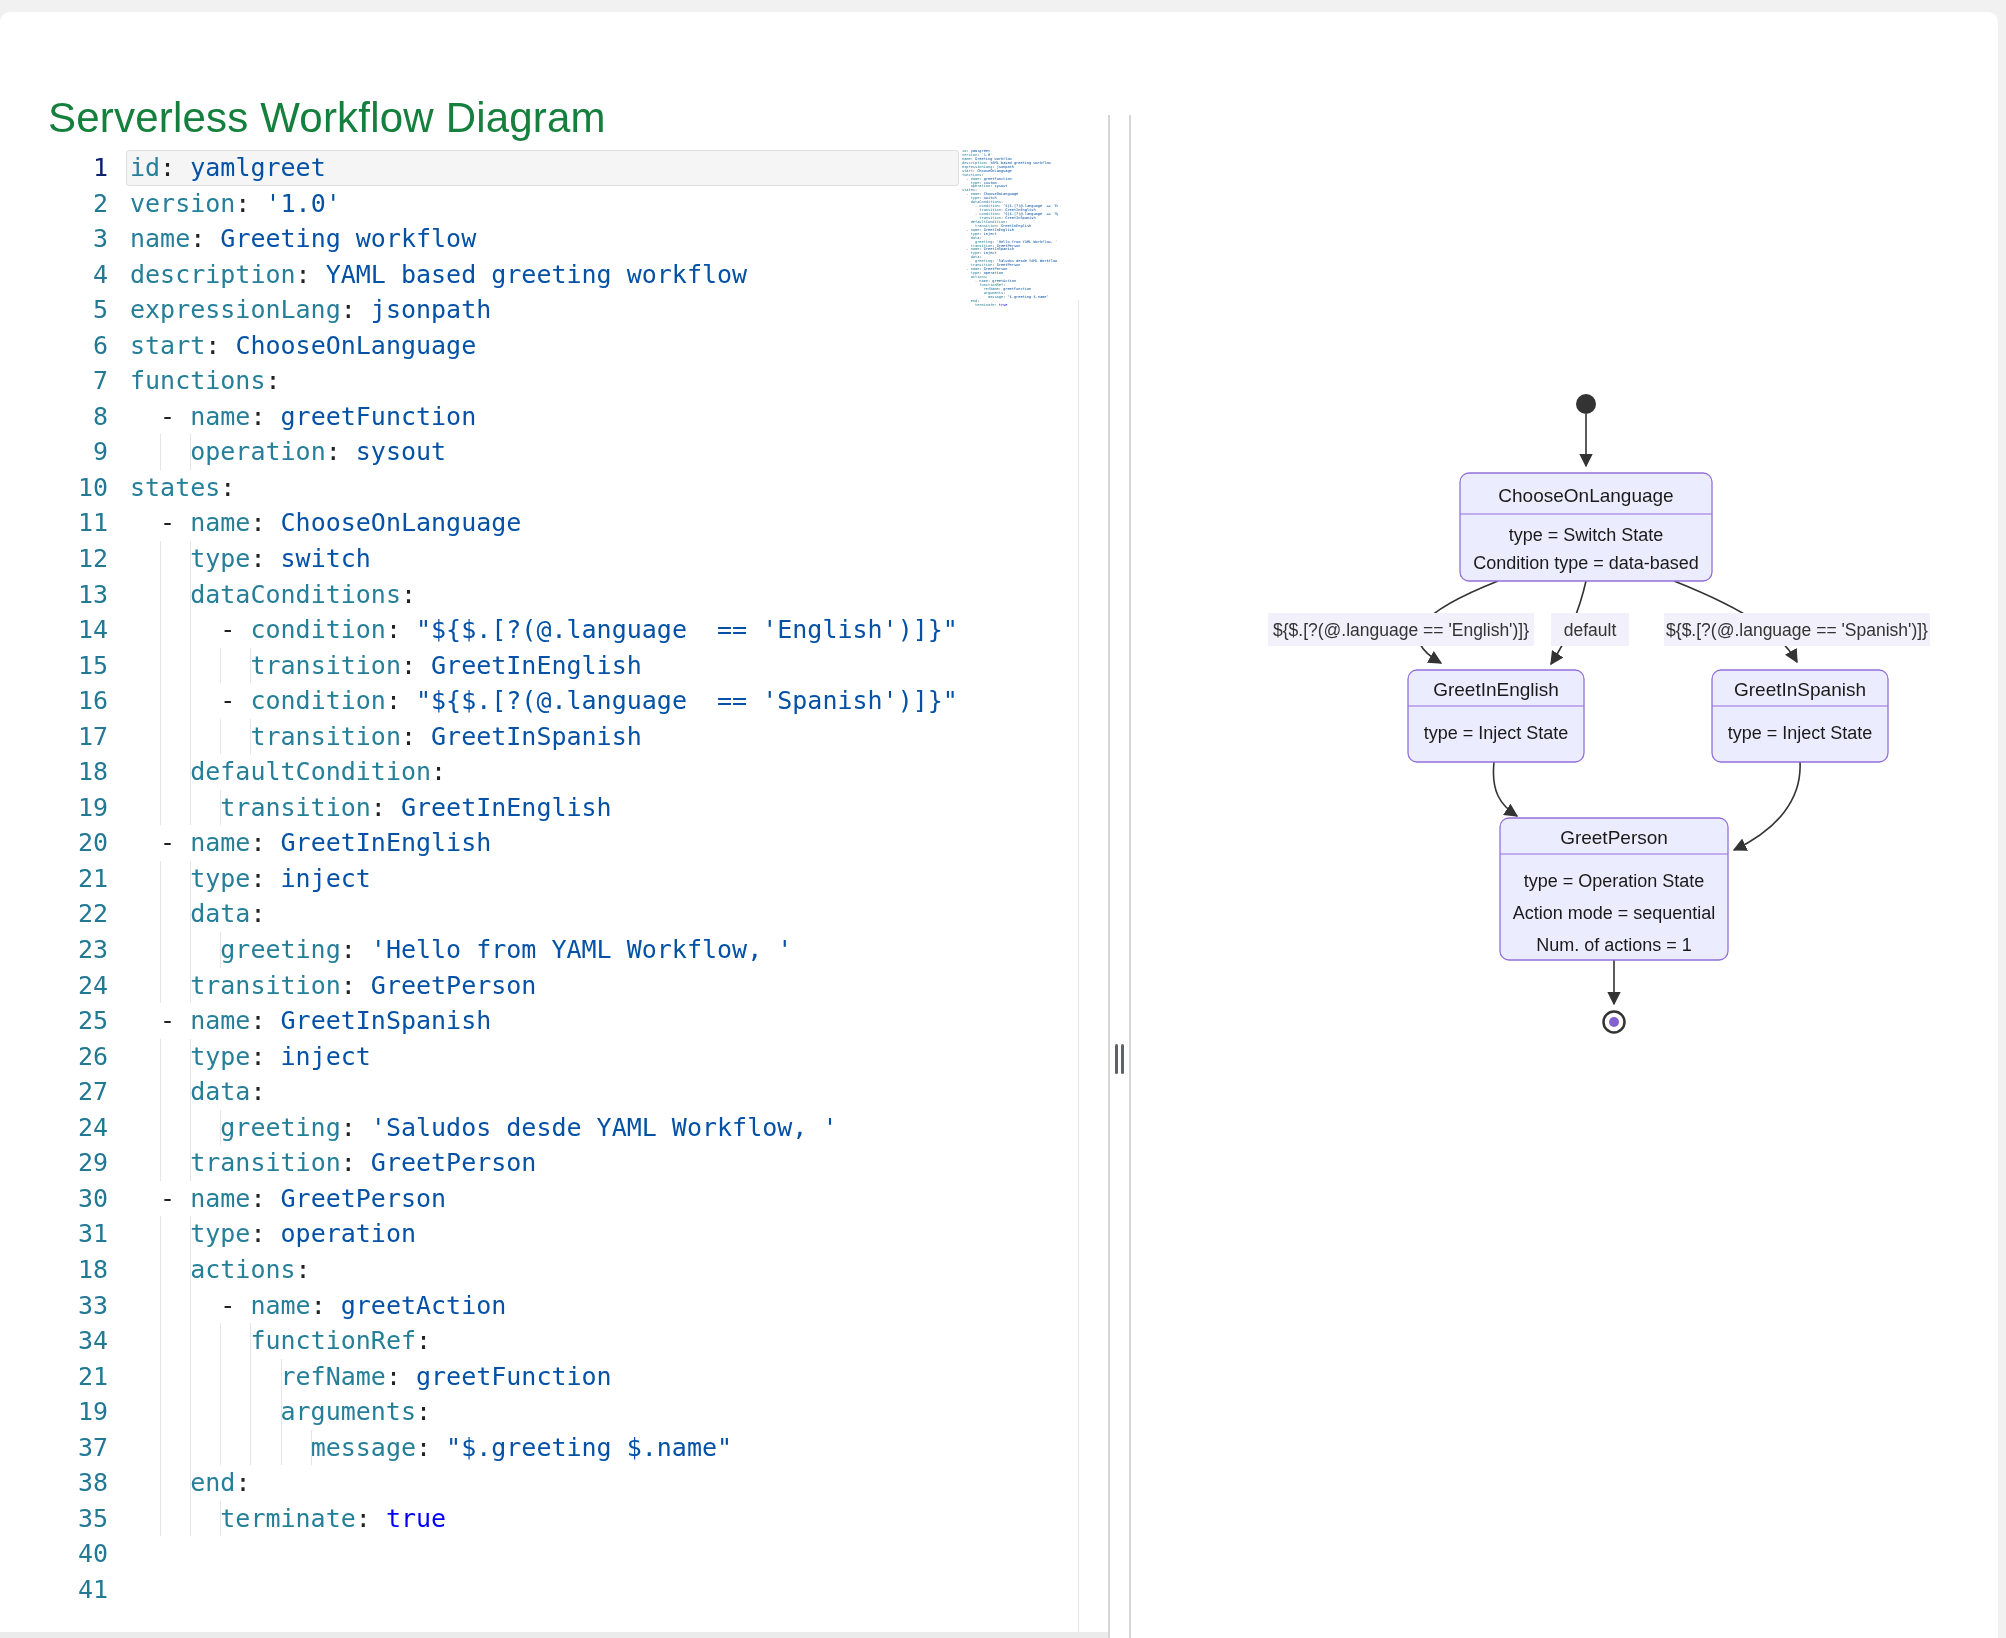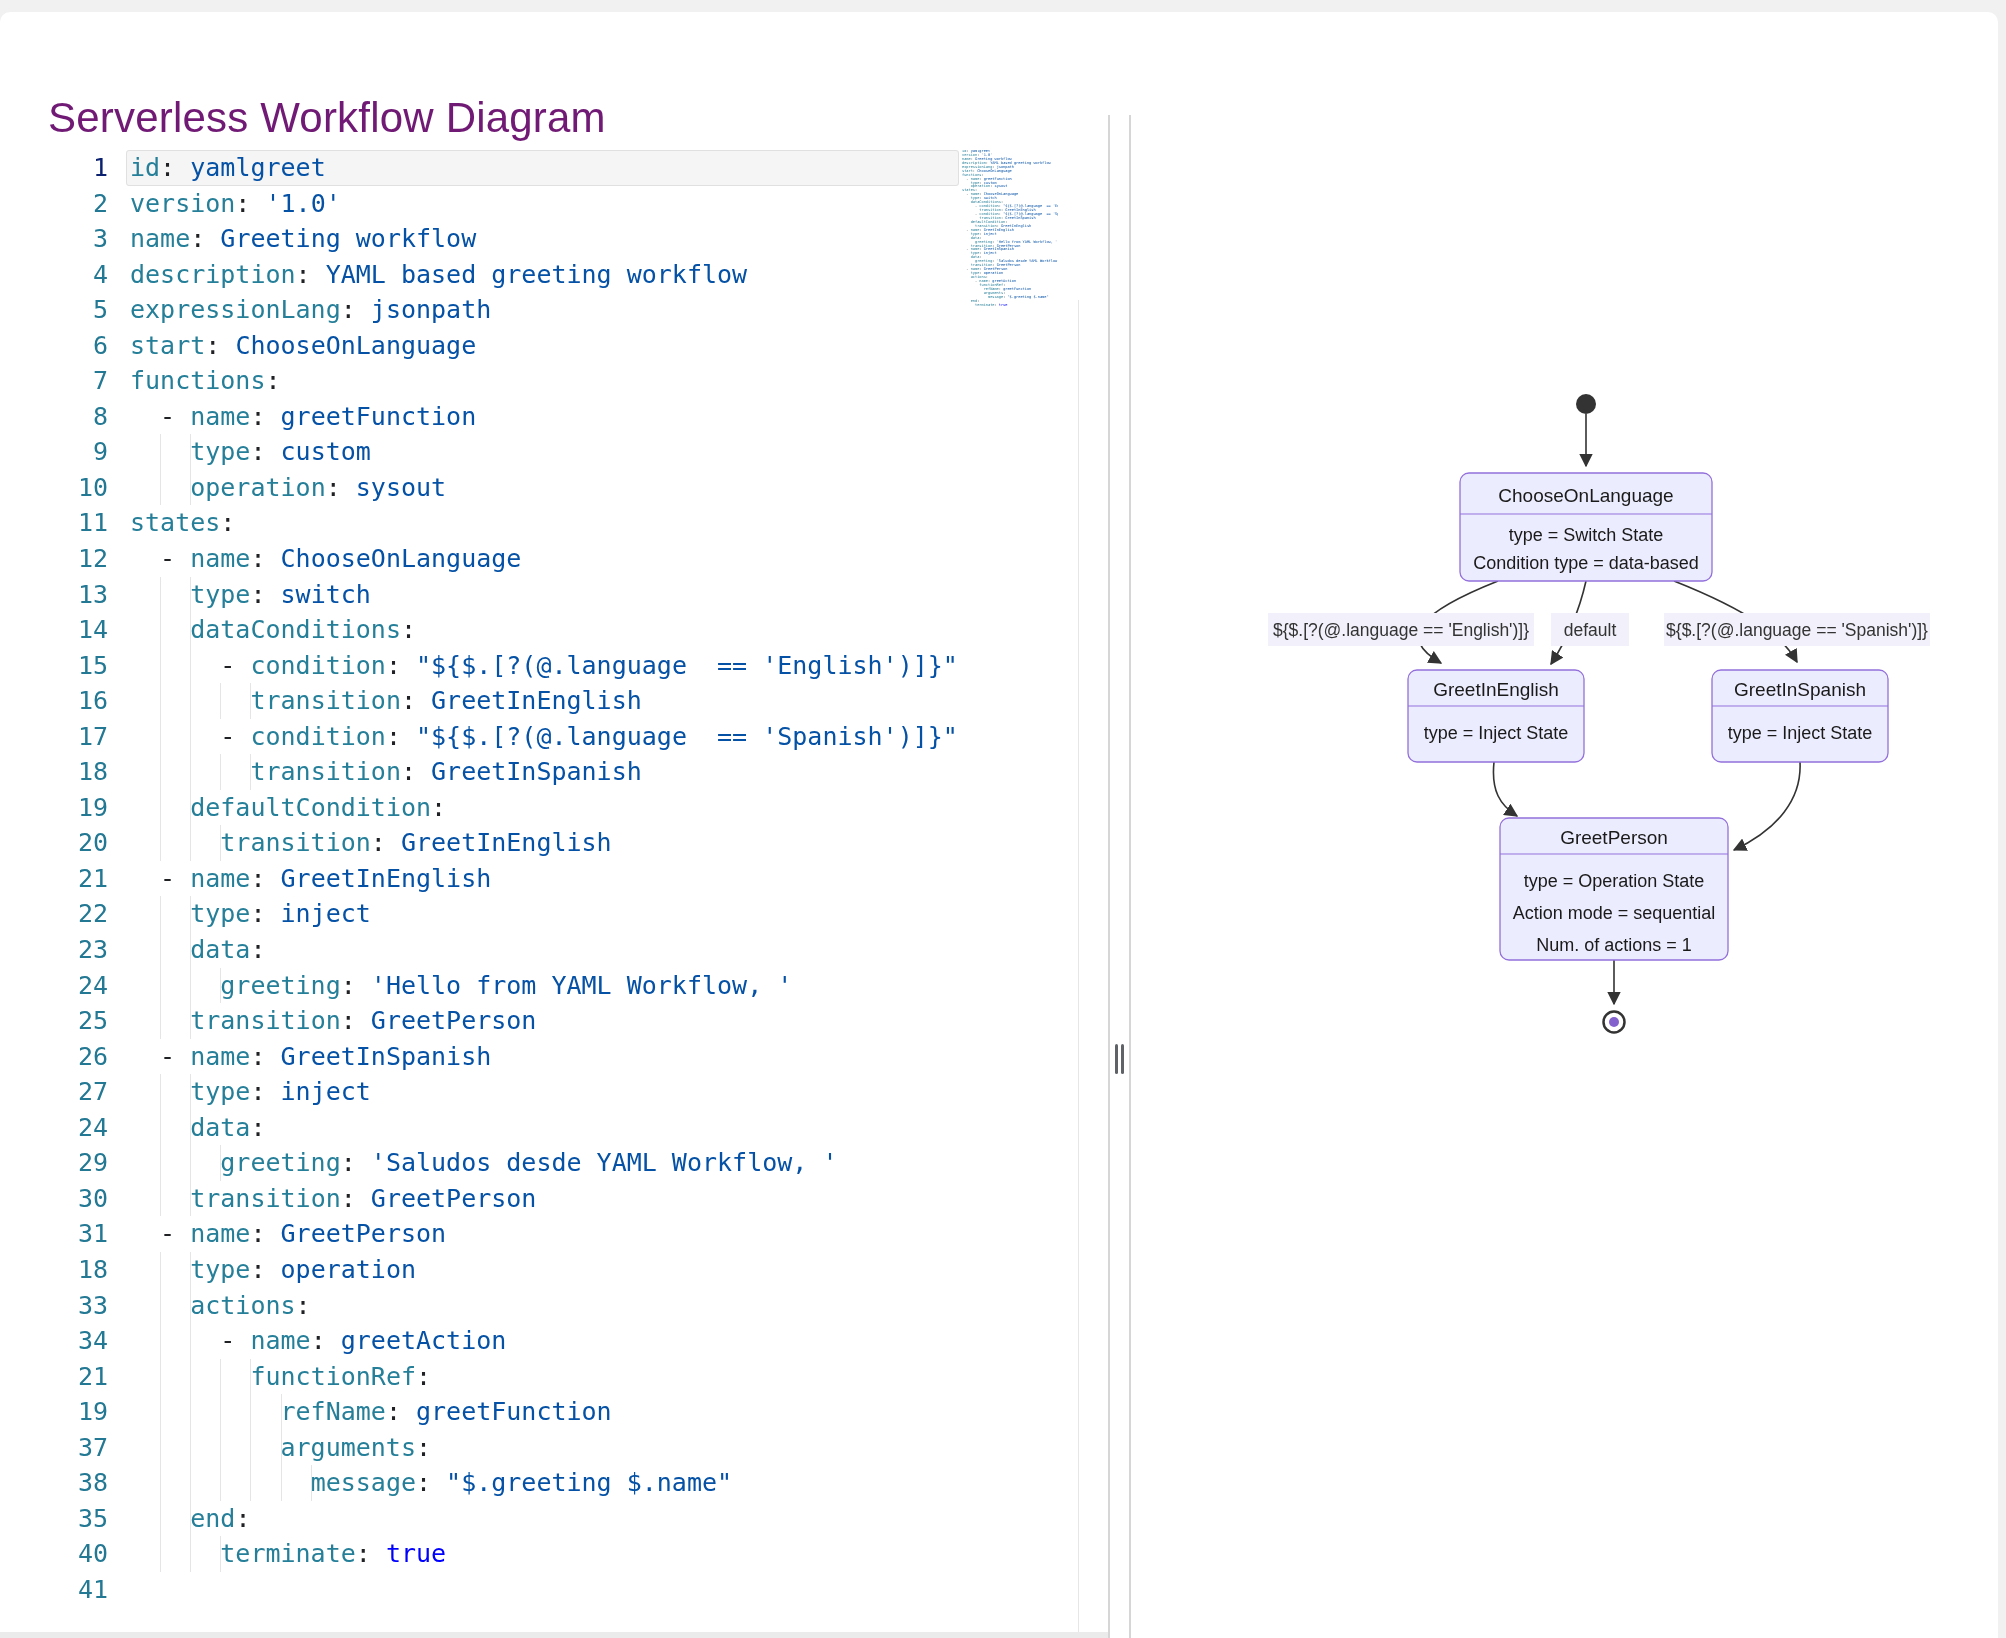--- a/index.html
+++ b/index.html
@@ -1,18 +1,18 @@
 <!DOCTYPE html>
 <html style="--c-key: #267f99; --c-value: #0451a5; --c-boolean: #0000ff; --c-punctuation: #202124; --c-line-number: #237893; --c-line-number-active: #0b216f; --c-node-fill: #ececff; --c-node-border: #9370db; --c-edge: #333333; --c-label-bg: #f2f0fa; --c-end-dot: #8362ce;"><head>
 <meta charset="utf-8">
 <style>
   html,body{margin:0;padding:0;}
   body{width:2006px;height:1638px;position:relative;background:#f1f1f1;font-family:"Liberation Sans",sans-serif;overflow:hidden;}
   .card{position:absolute;top:12px;left:0;right:8px;bottom:0;background:#ffffff;border-radius:10px 10px 0 0;}
-  .page-title{position:absolute;left:48px;top:66px;font-size:42px;font-weight:400;color:#701a75;letter-spacing:.2px;font-family:"Liberation Sans",sans-serif;}
+  .page-title{position:absolute;left:48px;top:66px;font-size:42px;font-weight:400;color:#15803d;letter-spacing:.2px;font-family:"Liberation Sans",sans-serif;}
 
   
   .editor{position:absolute;left:0;top:150px;width:1108px;bottom:0;font-family:"DejaVu Sans Mono",monospace;font-size:25px;}
   .gutter{position:absolute;left:60px;top:0;width:48px;text-align:right;}
   .gutter .ln{height:35.55px;line-height:35.55px;color:var(--c-line-number);}
   .gutter .ln.active{color:var(--c-line-number-active);}
   .code-viewport{position:absolute;left:126px;top:0;width:833px;overflow:hidden;}
   .code-line{white-space:pre;height:35.55px;line-height:35.55px;position:relative;padding-left:4px;}
   .code-line.active{background:#f5f5f5;outline:1px solid #e0e0e0;outline-offset:-1px;border-radius:3px;}
   .guide{position:absolute;top:0;bottom:0;width:1px;background:#e5e5e5;}
@@ -96,21 +96,20 @@
     </div>
   <div class="code-viewport" id="code-lines">
       <div class="code-line active"><span class="tk-k">id</span><span class="tk-c">:</span><span class="tk-v"> yamlgreet</span></div>
       <div class="code-line"><span class="tk-k">version</span><span class="tk-c">:</span><span class="tk-v"> '1.0'</span></div>
       <div class="code-line"><span class="tk-k">name</span><span class="tk-c">:</span><span class="tk-v"> Greeting workflow</span></div>
       <div class="code-line"><span class="tk-k">description</span><span class="tk-c">:</span><span class="tk-v"> YAML based greeting workflow</span></div>
       <div class="code-line"><span class="tk-k">expressionLang</span><span class="tk-c">:</span><span class="tk-v"> jsonpath</span></div>
       <div class="code-line"><span class="tk-k">start</span><span class="tk-c">:</span><span class="tk-v"> ChooseOnLanguage</span></div>
       <div class="code-line"><span class="tk-k">functions</span><span class="tk-c">:</span></div>
       <div class="code-line"><span class="tk-w">  </span><span class="tk-d">- </span><span class="tk-k">name</span><span class="tk-c">:</span><span class="tk-v"> greetFunction</span></div>
-      <div class="code-line"><span class="guide" style="left: 34.1px;"></span><span class="guide" style="left: 64.2px;"></span><span class="tk-w">    </span><span class="tk-k">type</span><span class="tk-c">:</span><span class="tk-v"> custom</span></div>
       <div class="code-line"><span class="guide" style="left: 34.1px;"></span><span class="guide" style="left: 64.2px;"></span><span class="tk-w">    </span><span class="tk-k">operation</span><span class="tk-c">:</span><span class="tk-v"> sysout</span></div>
       <div class="code-line"><span class="tk-k">states</span><span class="tk-c">:</span></div>
       <div class="code-line"><span class="tk-w">  </span><span class="tk-d">- </span><span class="tk-k">name</span><span class="tk-c">:</span><span class="tk-v"> ChooseOnLanguage</span></div>
       <div class="code-line"><span class="guide" style="left: 34.1px;"></span><span class="guide" style="left: 64.2px;"></span><span class="tk-w">    </span><span class="tk-k">type</span><span class="tk-c">:</span><span class="tk-v"> switch</span></div>
       <div class="code-line"><span class="guide" style="left: 34.1px;"></span><span class="guide" style="left: 64.2px;"></span><span class="tk-w">    </span><span class="tk-k">dataConditions</span><span class="tk-c">:</span></div>
       <div class="code-line"><span class="guide" style="left: 34.1px;"></span><span class="guide" style="left: 64.2px;"></span><span class="tk-w">      </span><span class="tk-d">- </span><span class="tk-k">condition</span><span class="tk-c">:</span><span class="tk-v"> "${$.[?(@.language  == 'English')]}"</span></div>
       <div class="code-line"><span class="guide" style="left: 34.1px;"></span><span class="guide" style="left: 64.2px;"></span><span class="guide" style="left: 94.3px;"></span><span class="guide" style="left: 124.4px;"></span><span class="tk-w">        </span><span class="tk-k">transition</span><span class="tk-c">:</span><span class="tk-v"> GreetInEnglish</span></div>
       <div class="code-line"><span class="guide" style="left: 34.1px;"></span><span class="guide" style="left: 64.2px;"></span><span class="tk-w">      </span><span class="tk-d">- </span><span class="tk-k">condition</span><span class="tk-c">:</span><span class="tk-v"> "${$.[?(@.language  == 'Spanish')]}"</span></div>
       <div class="code-line"><span class="guide" style="left: 34.1px;"></span><span class="guide" style="left: 64.2px;"></span><span class="guide" style="left: 94.3px;"></span><span class="guide" style="left: 124.4px;"></span><span class="tk-w">        </span><span class="tk-k">transition</span><span class="tk-c">:</span><span class="tk-v"> GreetInSpanish</span></div>
       <div class="code-line"><span class="guide" style="left: 34.1px;"></span><span class="guide" style="left: 64.2px;"></span><span class="tk-w">    </span><span class="tk-k">defaultCondition</span><span class="tk-c">:</span></div>

